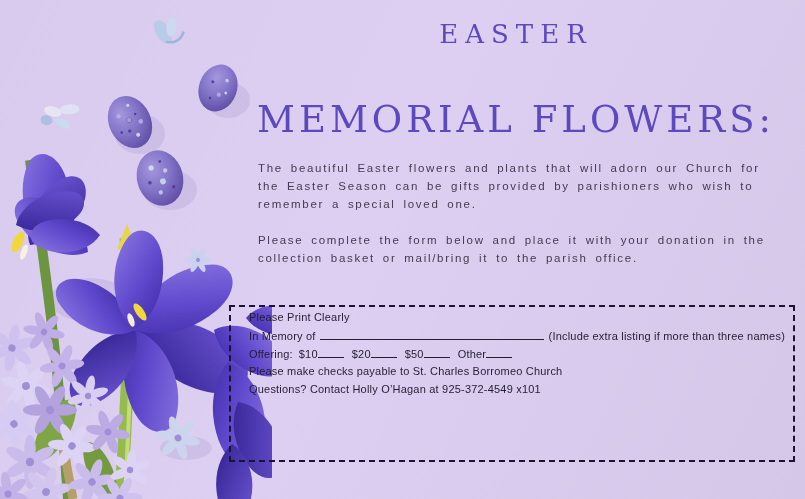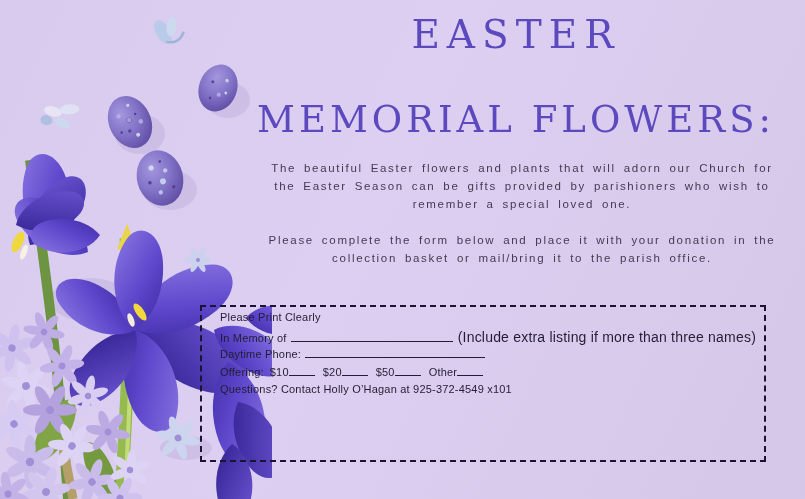--- a/index.html
+++ b/index.html
@@ -7,44 +7,43 @@
     position:relative; width:805px; height:499px; overflow:hidden;
     background: linear-gradient(115deg, #d8cbee 0%, #dccff1 45%, #d5c7e8 100%);
     font-family:"Liberation Sans", sans-serif;
   }
   .flowers-svg { position:absolute; left:0; top:0; pointer-events:none; }
 
   .content { position:absolute; left:240px; top:0; width:552px; }
 
   .title { margin:16px 0 0 0; text-align:center; color:#5c49be;
            font-family:"DejaVu Serif", serif; font-weight:400; }
-  .title .t1 { display:block; font-size:39px; line-height:37px; letter-spacing:7px; }
+  .title .t1 { display:block; font-size:26px; line-height:37px; letter-spacing:7px; }
   .title .t2 { display:block; font-size:37px; line-height:44px; letter-spacing:4px;margin-top:45px; }
 
   .content p {
     margin:0 6px 18px 18px; width:528px;
     font-size:11.5px; line-height:18px; letter-spacing:1.7px; word-spacing:3px;
     color:#453a52;
-    text-align:center;
   }
   .content p.first { margin-top:17px; }
 
   .form-box {
-    position:absolute; left:200px; top:305px; width:566px; height:157px;
+    position:absolute; left:229px; top:305px; width:566px; height:157px;
     box-sizing:border-box; border:2px dashed #1b1430;
     padding:4px 8px 0 18px; z-index:2;
     color:#241d33; font-size:11px; letter-spacing:0.2px;
   }
   .frow { display:flex; align-items:baseline; height:18.1px; white-space:nowrap; }
   .blank { display:inline-block; border-bottom:1.2px solid #241d33; height:10px; }
   .blank.grow { flex:1 1 auto; margin:0 5px 0 4px; }
   .blank.w218 { width:218px; margin-left:4px; }
   .blank.w180 { width:180px; margin-left:4px; }
   .blank.w26  { width:26px; }
-  .note { font-size:14px; }
+  .note { font-size:11px; }
   .opt { margin-left:8px; }
   .opt.firstopt { margin-left:6px;text-align:right; }
 </style>
 </head>
 <body>
 
 <div class="flyer">
 
   <svg class="flowers-svg" width="272" height="499" viewBox="0 0 272 499" xmlns="http://www.w3.org/2000/svg">
     <defs>
@@ -200,26 +199,23 @@
   </div>
 
   <div class="form-box">
     <div class="frow">Please Print Clearly</div>
     <div class="frow">
       <span>In Memory of</span>
       <span class="blank grow"></span>
       <span class="note">(Include extra listing if more than three names)</span>
     </div>
     <div class="frow">
-      <span>Daytime Phone:</span>
-      <span class="blank w180"></span>
-    </div>
-    <div class="frow">
       <span>Offering:</span>
       <span class="opt firstopt"><span>$10</span><span class="blank w26"></span></span>
       <span class="opt"><span>$20</span><span class="blank w26"></span></span>
       <span class="opt"><span>$50</span><span class="blank w26"></span></span>
       <span class="opt"><span>Other</span><span class="blank w26"></span></span>
     </div>
+    <div class="frow">Please make checks payable to St. Charles Borromeo Church</div>
     <div class="frow">Questions? Contact Holly O’Hagan at 925-372-4549 x101</div>
   </div>
 
 </div>
 
 </body></html>

